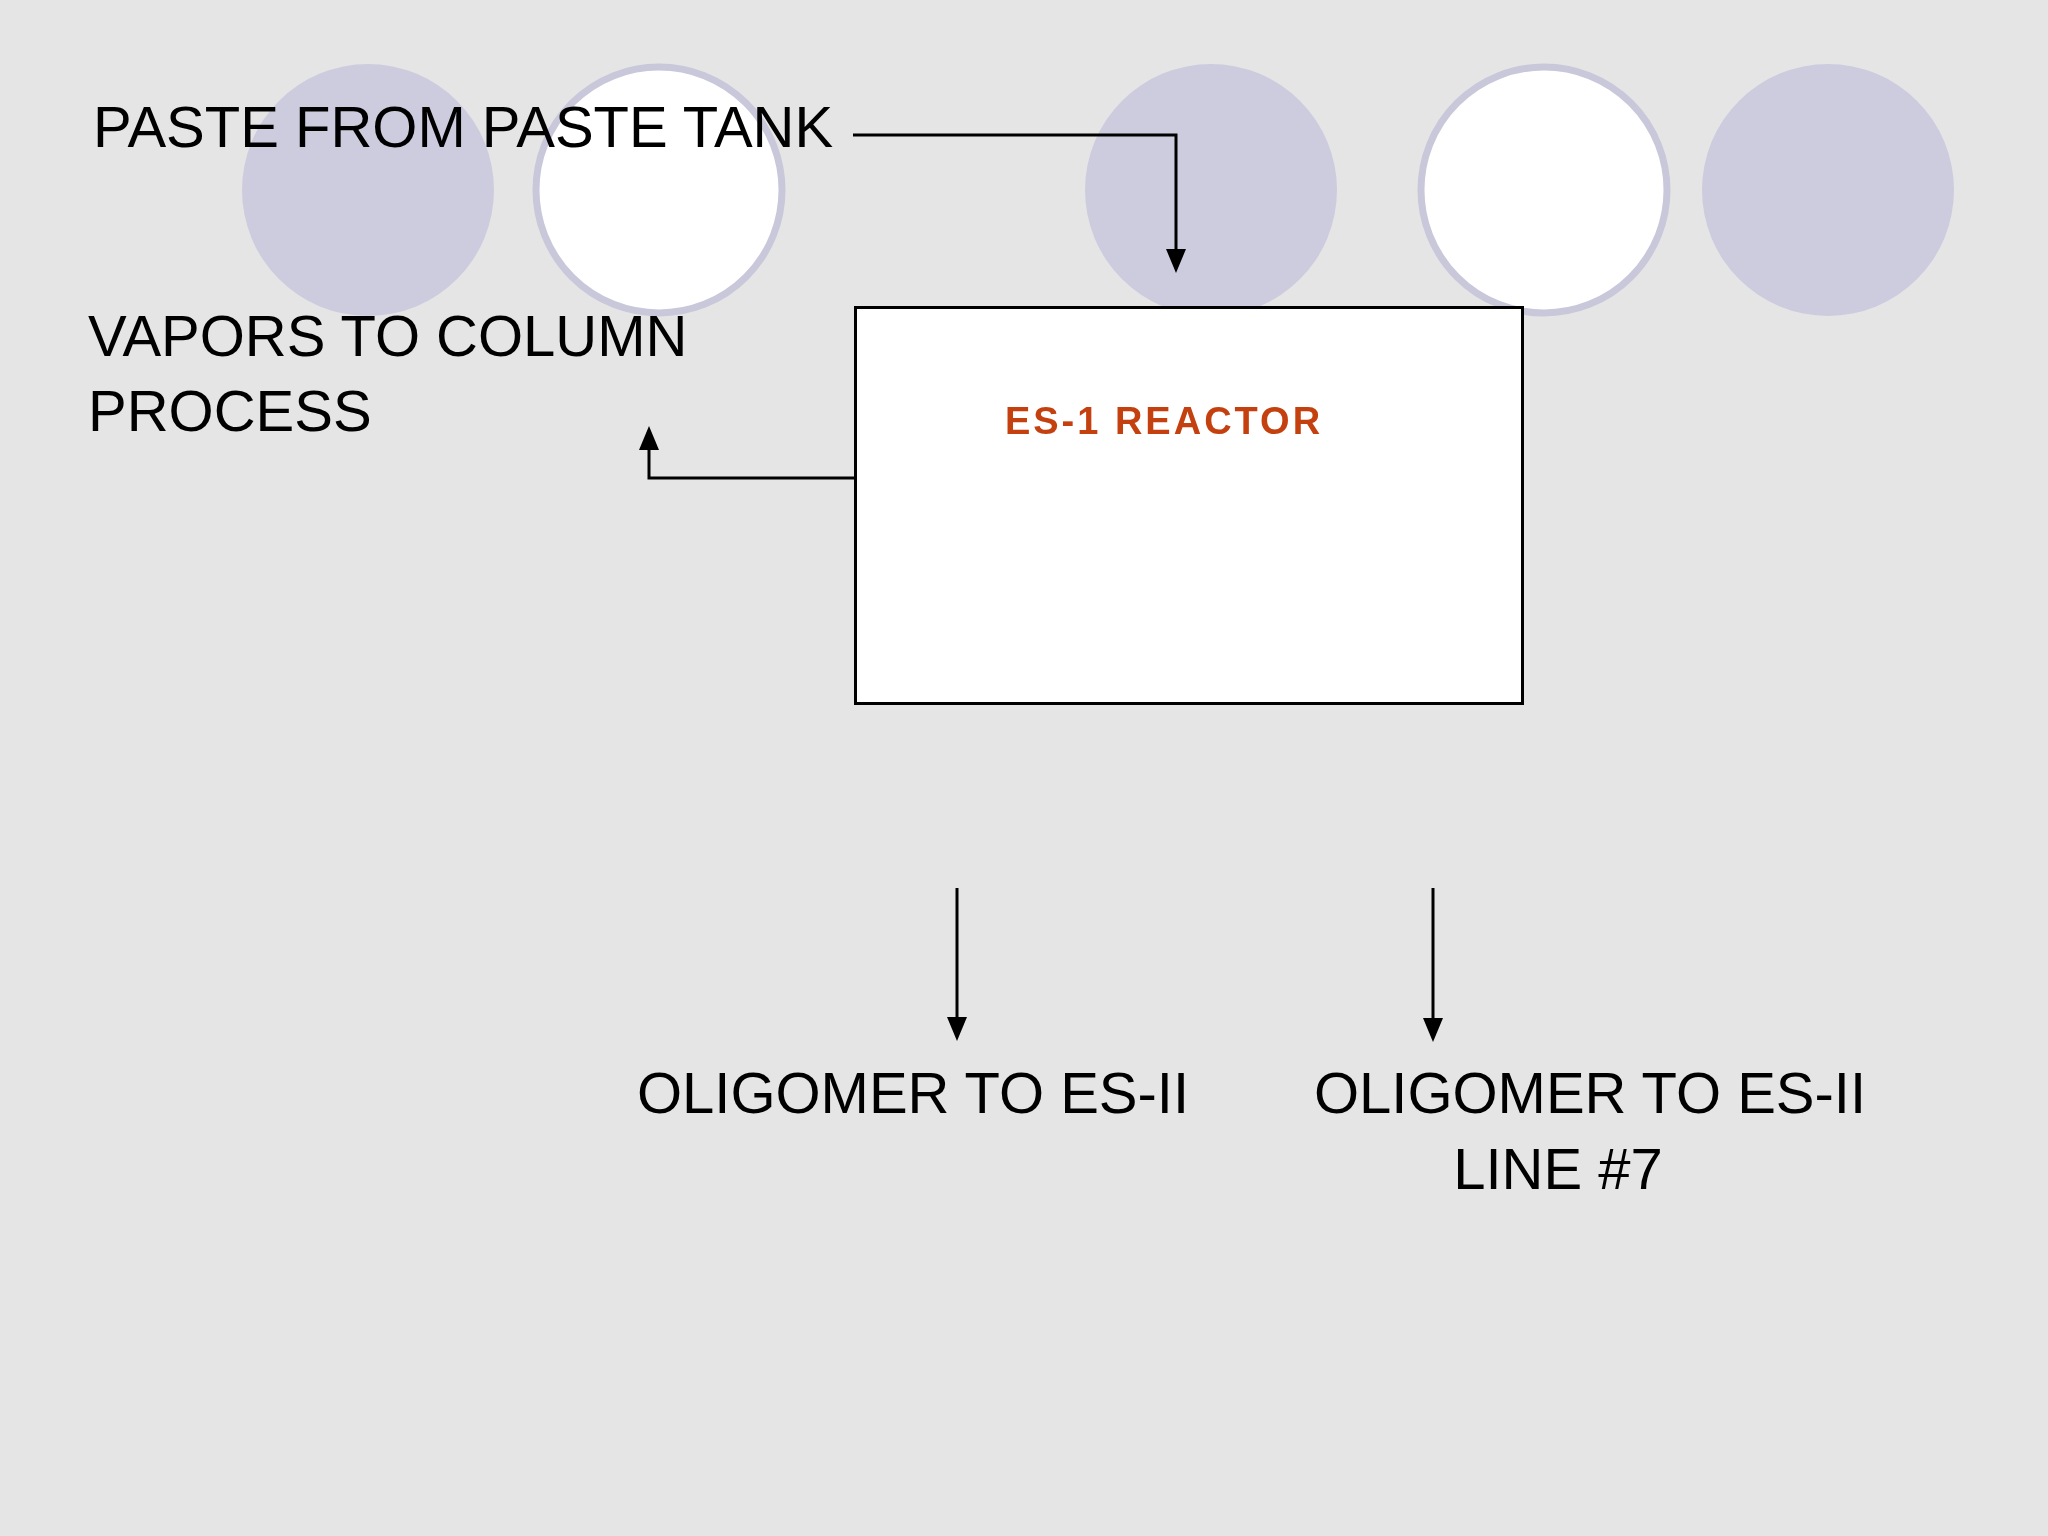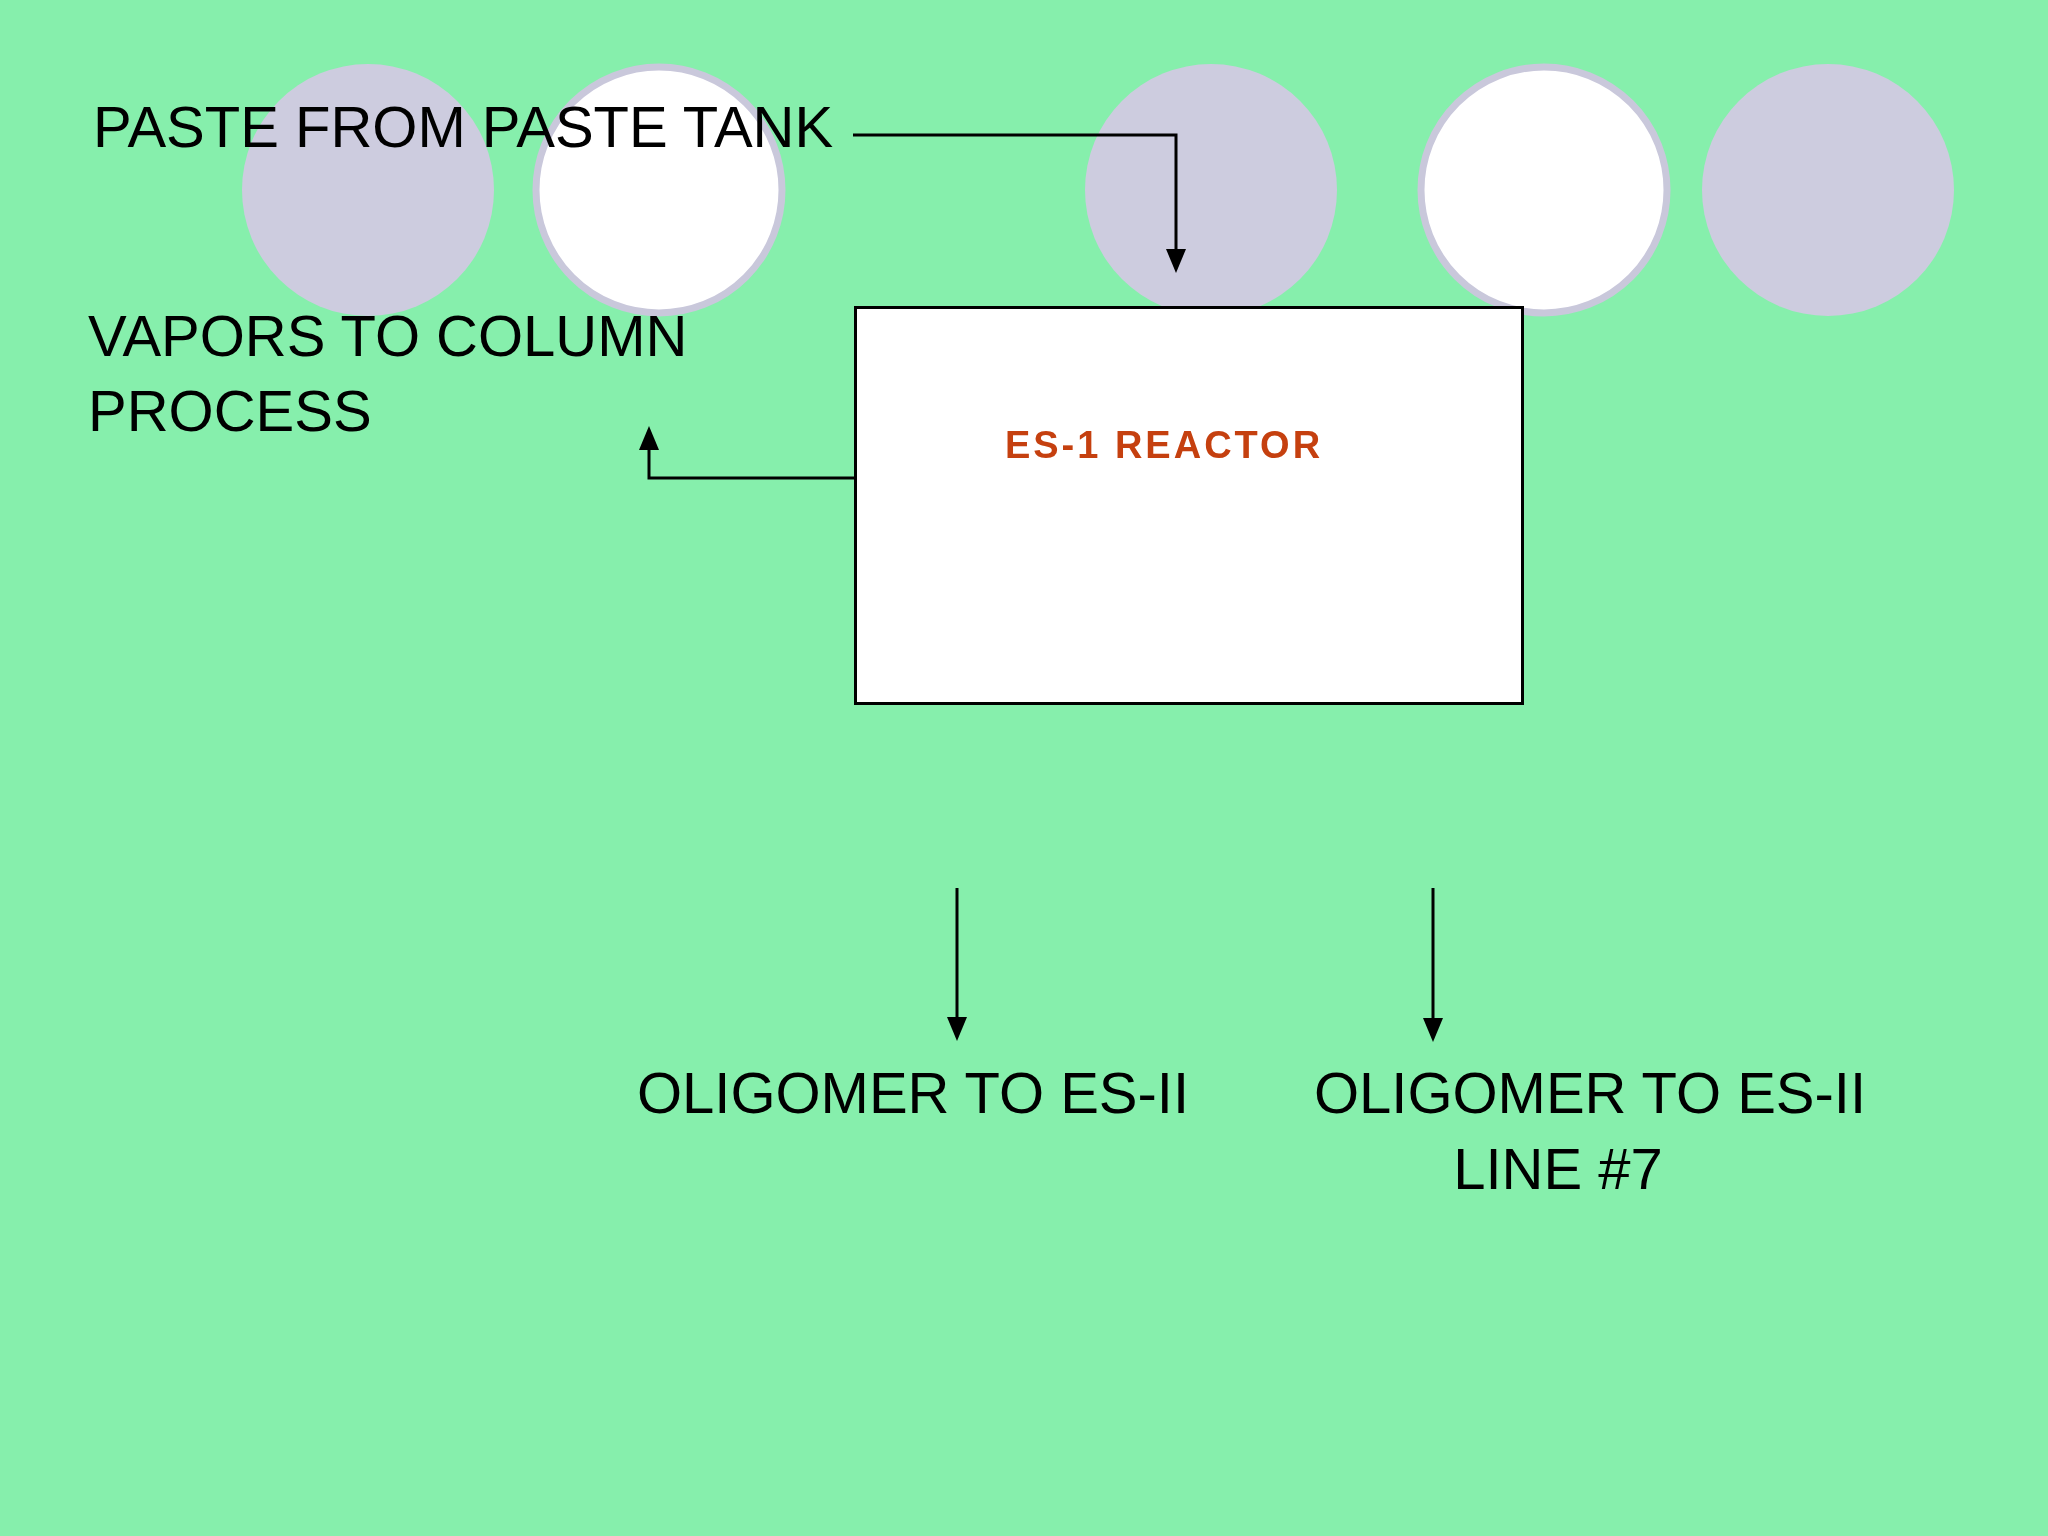--- a/index.html
+++ b/index.html
@@ -4,21 +4,21 @@
 <style>
   html, body {
     margin: 0;
     padding: 0;
     background: #ffffff;
   }
   .slide {
     position: relative;
     width: 2048px;
     height: 1536px;
-    background: #86efac;
+    background: #e5e5e5;
     overflow: hidden;
     font-family: "Liberation Sans", sans-serif;
   }
   .slide svg.geometry {
     position: absolute;
     left: 0;
     top: 0;
     width: 2048px;
     height: 1536px;
   }
@@ -68,21 +68,21 @@
     <polygon points="1433,1042 1423,1018 1443,1018" fill="var(--color-line, #000000)"></polygon>
   </svg>
 
   <div class="label" style="left:93px; top:89px;">PASTE FROM PASTE TANK</div>
 
   <div class="label" style="left:88px; top:298px;">
     <div>VAPORS TO COLUMN</div>
     <div>PROCESS</div>
   </div>
 
-  <div class="label reactor centered" style="left:864px; top:397px; width:600px;margin-top:24px;">ES-1 REACTOR</div>
+  <div class="label reactor centered" style="left:864px; top:397px; width:600px;">ES-1 REACTOR</div>
 
   <div class="label centered" style="left:613px; top:1055px; width:600px;">OLIGOMER TO ES-II</div>
 
 
   <div class="label centered" style="left:1290px; top:1055px; width:600px;">OLIGOMER TO ES-II</div>
 
   <div class="label centered" style="left:1258px; top:1131px; width:600px;">LINE #7</div>
 
 </div>
 

